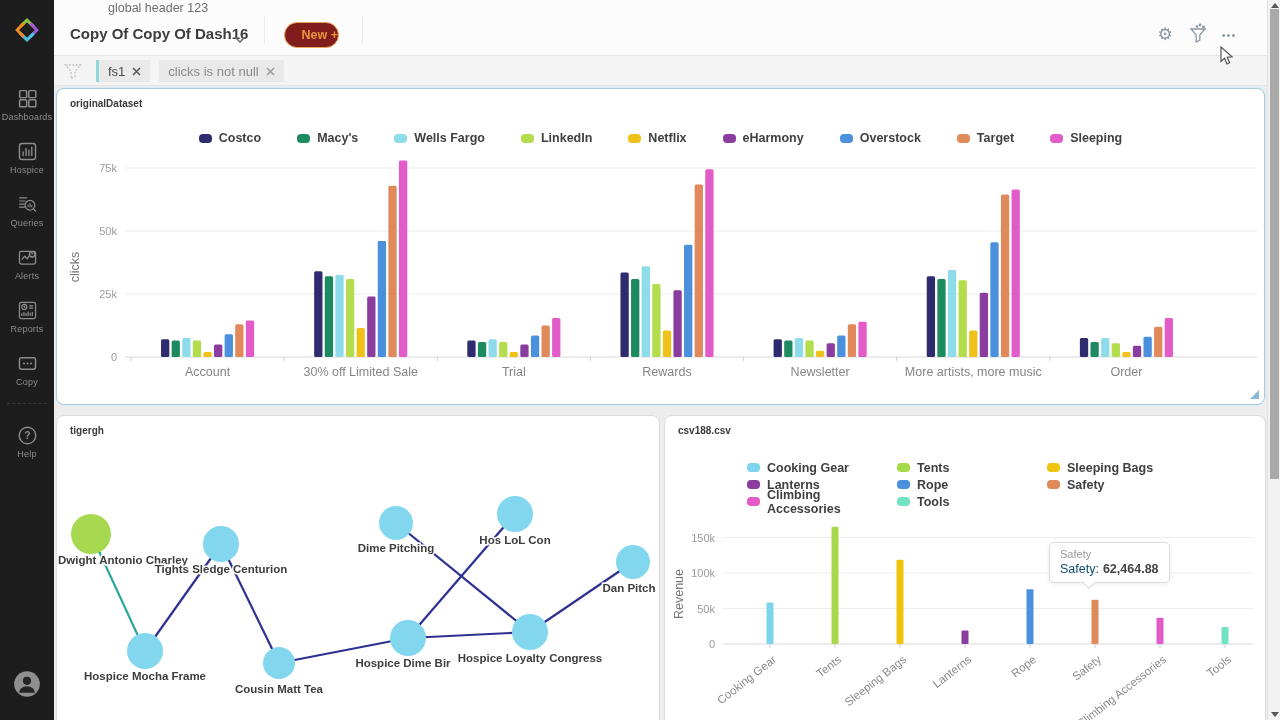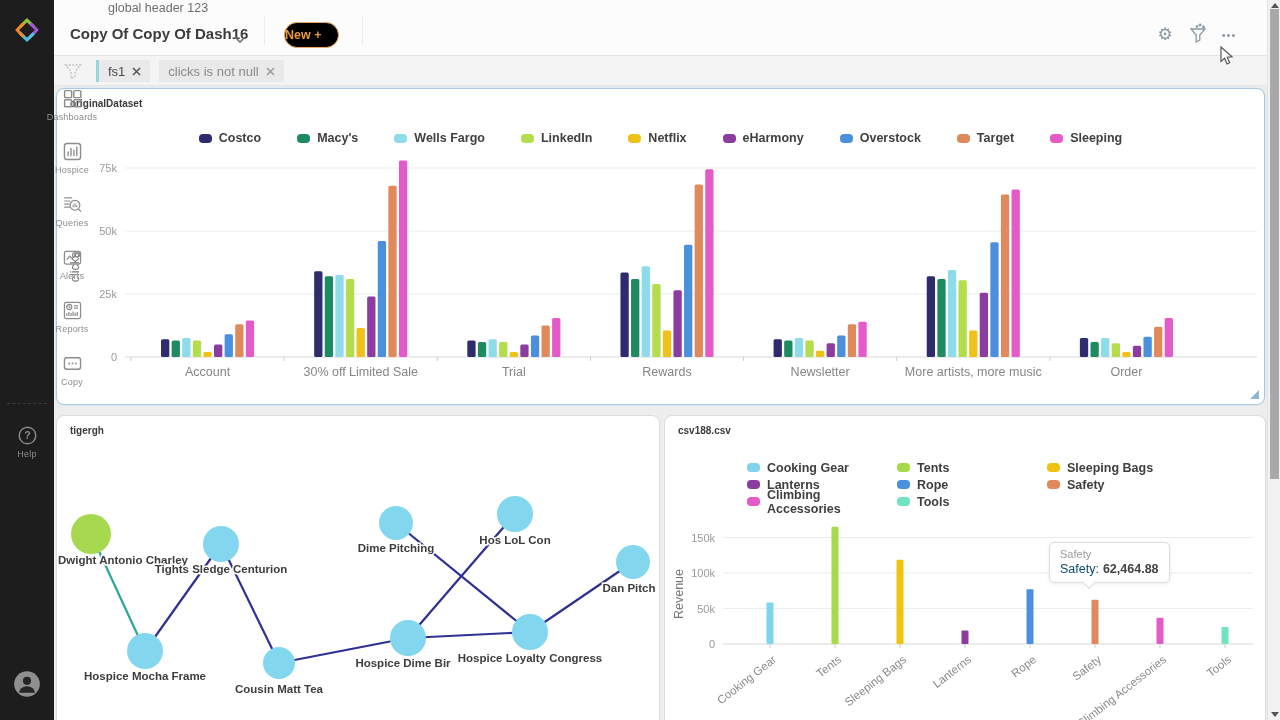--- a/index.html
+++ b/index.html
@@ -3,36 +3,36 @@
 <meta charset="utf-8">
 <style>
   * { margin:0; padding:0; box-sizing:border-box; }
   html,body { width:1280px; height:720px; overflow:hidden; background:#ededed;
               font-family:"Liberation Sans","DejaVu Sans",sans-serif; }
   #app { position:relative; width:1280px; height:720px; }
 
   
   .sidebar { position:absolute; left:0; top:0; width:54px; height:720px; background:#1d1d1d; z-index:20; }
   .logo { position:absolute; left:13px; top:16px; width:28px; height:28px; }
-  .nav { position:absolute; left:0; top:78px; width:54px;margin-left:45px; }
+  .nav { position:absolute; left:0; top:78px; width:54px; }
   .nav-item { width:54px; height:53px; display:flex; flex-direction:column; align-items:center; justify-content:center; cursor:pointer; }
   .nav-item svg { width:21px; height:21px; }
   .nav-label { font-size:9px; color:#8d8d8d; margin-top:3px; letter-spacing:.2px; }
   .side-divider { position:absolute; left:7px; top:403px; width:40px; border-top:1px dashed #3c3c3c; }
   .help-item { position:absolute; left:0; top:415px; width:54px; display:flex; flex-direction:column; align-items:center; }
   .avatar { position:absolute; left:13px; top:670px; width:28px; height:28px; }
 
   
   .top-white { position:absolute; left:54px; top:0; width:1213px; height:56px; background:#fcfcfc; border-bottom:1px solid #e6e6e6; }
   .global-header { position:absolute; left:14px; top:1px; font-size:12.5px; color:#6e6e6e;margin-left:40px; }
   .dash-title { position:absolute; left:16px; top:25px; font-size:15px; font-weight:bold; color:#3c3c3c; }
   .title-chevron { position:absolute; left:180px; top:30px; }
   .vdiv { position:absolute; top:16px; width:1px; height:28px; background:#ececec; }
   .new-btn { position:absolute; left:230px; top:22px; width:55px; height:26px; border:1px solid #eda65a; border-radius:14px;
-             background:#000000; color:#e8963c; font-size:12.5px; font-weight:bold; text-align:left; line-height:24px; cursor:pointer; }
+             background:#7f1d1d; color:#e8963c; font-size:12.5px; font-weight:bold; text-align:right; line-height:24px; cursor:pointer; }
   .hdr-icon { position:absolute; top:24px; width:22px; height:22px; color:#8a97a3; font-size:17px; text-align:center; line-height:22px; cursor:pointer; }
 
   
   .filter-bar { position:absolute; left:54px; top:56px; width:1213px; height:30px; background:#f4f4f4; border-bottom:1px solid #e6e6e6; }
   .funnel { position:absolute; left:9px; top:5px; width:20px; height:20px; }
   .chips { position:absolute; left:42px; top:4px; display:flex; gap:9px; }
   .chip { height:22px; display:flex; align-items:center; gap:7px; background:#e9e9e9; padding:0 9px; font-size:13px; color:#8a8a8a; cursor:pointer; }
   .chip.accented { border-left:3px solid #92d8d8; color:#4a4a4a; }
   .chip svg { cursor:pointer; }
 

